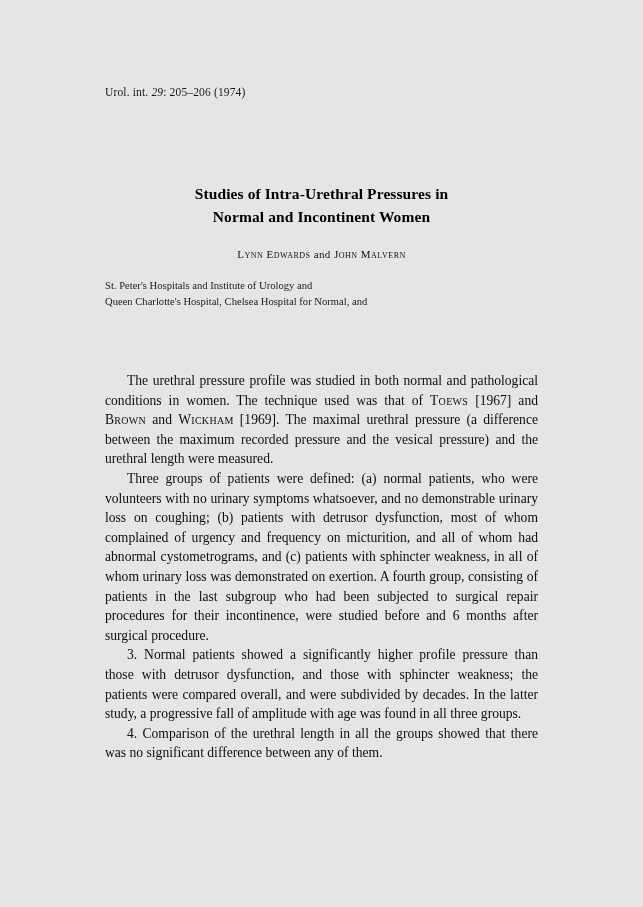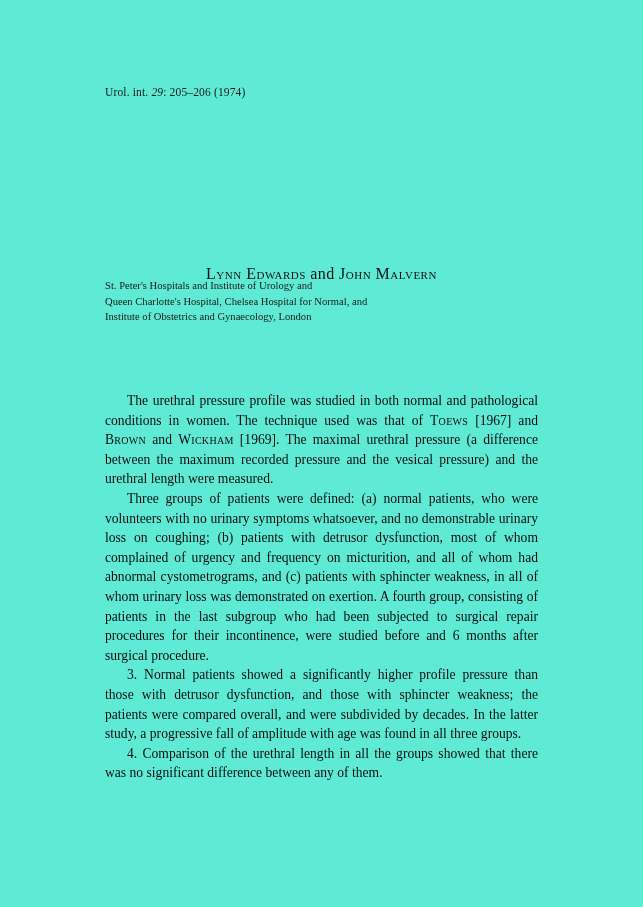--- a/index.html
+++ b/index.html
@@ -9,21 +9,21 @@
     background: #ffffff;
   }
   body {
     font-family: "Liberation Serif", "DejaVu Serif", serif;
     color: #0d0d0d;
   }
   .page {
     position: relative;
     width: 643px;
     height: 907px;
-    background: #5eead4;
+    background: #e5e5e5;
     overflow: hidden;
     box-sizing: border-box;
   }
   .journal-header {
     position: absolute;
     left: 105px;
     top: 86px;
     font-size: 11.5px;
     letter-spacing: 0.15px;
     color: #1a1a1a;
@@ -42,24 +42,24 @@
   .title-line {
     font-size: 15.5px;
     font-weight: bold;
     line-height: 23px;
     letter-spacing: 0.1px;
     color: #000000;
   }
   .authors {
     position: absolute;
     left: 105px;
-    top: 265px;
+    top: 248px;
     width: 433px;
     text-align: center;
-    font-size: 16px;
+    font-size: 11px;
     letter-spacing: 0.4px;
     color: #111111;
   }
   .smallcap {
     font-variant: small-caps;
     letter-spacing: 0.5px;
   }
   .affiliation {
     position: absolute;
     left: 105px;
@@ -67,21 +67,20 @@
     width: 433px;
     font-size: 10.6px;
     line-height: 15.5px;
     color: #1a1a1a;
   }
   .body-text {
     position: absolute;
     left: 105px;
     top: 371px;
     width: 433px;
-    margin-top: 20px;
   }
   .para {
     font-size: 13.6px;
     line-height: 19.6px;
     text-align: justify;
     text-indent: 22px;
     margin: 0;
     color: #0d0d0d;
     hyphens: manual;
   }
@@ -92,29 +91,32 @@
 </style>
 </head>
 <body>
 
 <div class="page">
 
   <div class="journal-header">
     <span>Urol. int.</span><span>&nbsp;</span><span class="vol">29</span><span>: </span><span>205–206</span><span>&nbsp;</span><span>(1974)</span>
   </div>
 
+  <div class="title-block">
+    <div class="title-line">Studies of Intra-Urethral Pressures in</div>
+    <div class="title-line">Normal and Incontinent Women</div>
+  </div>
 
   <div class="authors">
     <span class="smallcap">Lynn Edwards</span><span> and </span><span class="smallcap">John Malvern</span>
   </div>
 
   <div class="affiliation">
     <div>St. Peter's Hospitals and Institute of Urology and</div>
     <div>Queen Charlotte's Hospital, Chelsea Hospital for Normal, and</div>
-    <div>Institute of Obstetrics and Gynaecology, London</div>
   </div>
 
   <div class="body-text">
 
     <p class="para"><span>The urethral pressure profile was studied in both normal and pathological conditions in women. The technique used was that of </span><span class="ref">Toews</span><span> [1967] and </span><span class="ref">Brown</span><span> and </span><span class="ref">Wickham</span><span> [1969]. The maximal urethral pressure (a difference between the maximum recorded pressure and the vesical pressure) and the urethral length were measured.</span></p>
 
     <p class="para">Three groups of patients were defined: (a) normal patients, who were volunteers with no urinary symptoms whatsoever, and no demonstrable urinary loss on coughing; (b) patients with detrusor dysfunction, most of whom complained of urgency and frequency on micturition, and all of whom had abnormal cystometrograms, and (c) patients with sphincter weakness, in all of whom urinary loss was demonstrated on exertion. A fourth group, consisting of patients in the last subgroup who had been subjected to surgical repair procedures for their incontinence, were studied before and 6 months after surgical procedure.</p>
 
 
 

